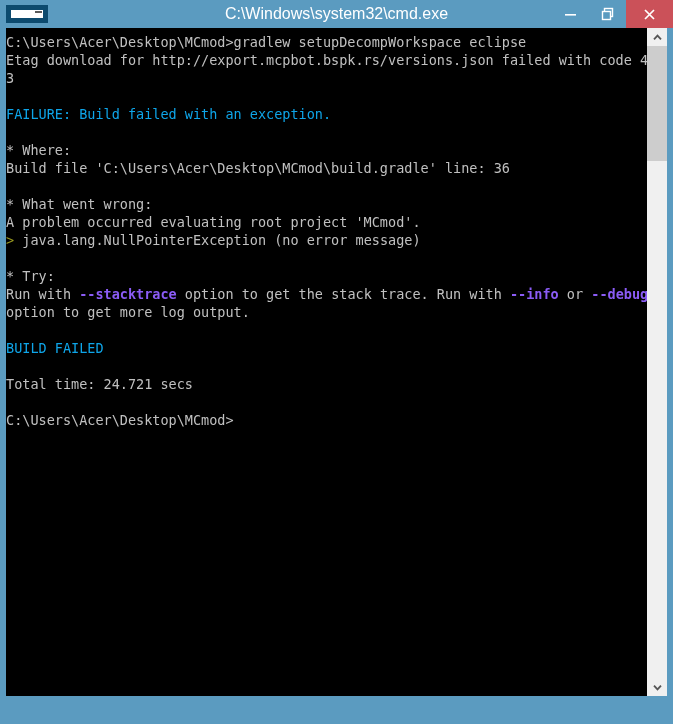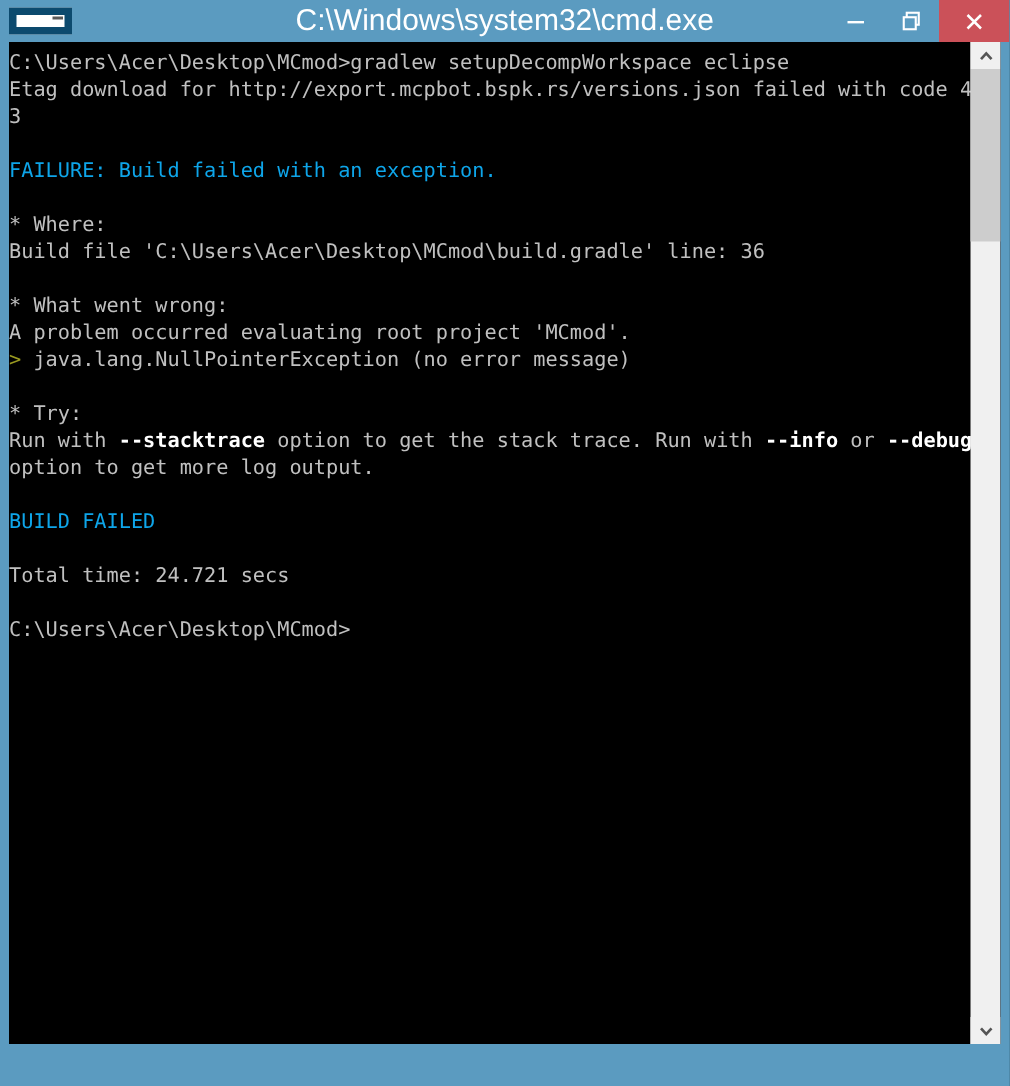--- a/index.html
+++ b/index.html
@@ -71,21 +71,21 @@
     line-height: 13px;
     padding-left: 1px;
     letter-spacing: -0.5px;
     white-space: nowrap;
   }
 
   #title-text {
     width: 100%;
     text-align: center;
     font-family: "Liberation Sans", sans-serif;
-    font-size: 20px;
+    font-size: 16px;
     color: #ffffff;
     line-height: 28px;
     white-space: nowrap;
   }
 
   #window-controls {
     position: absolute;
     right: 0;
     top: 0;
     height: 28px;
@@ -131,21 +131,21 @@
     font-size: 13.5px;
     line-height: 18px;
     color: #c0c0c0;
     white-space: pre;
     letter-spacing: 0px;
   }
   .line { height: 18px; white-space: pre; }
   .blank { height: 18px; }
 
   .c-gray   { color: #c0c0c0; }
-  .c-white  { color: #ffffff; font-weight: bold; }
+  .c-white  { color: #8b5cf6; font-weight: bold; }
   .c-red    { color: #0ea5e9; }
   .c-olive  { color: #9a9a20; }
 
   
   #scrollbar {
     position: absolute;
     right: 0;
     top: 0;
     width: 20px;
     height: 668px;

